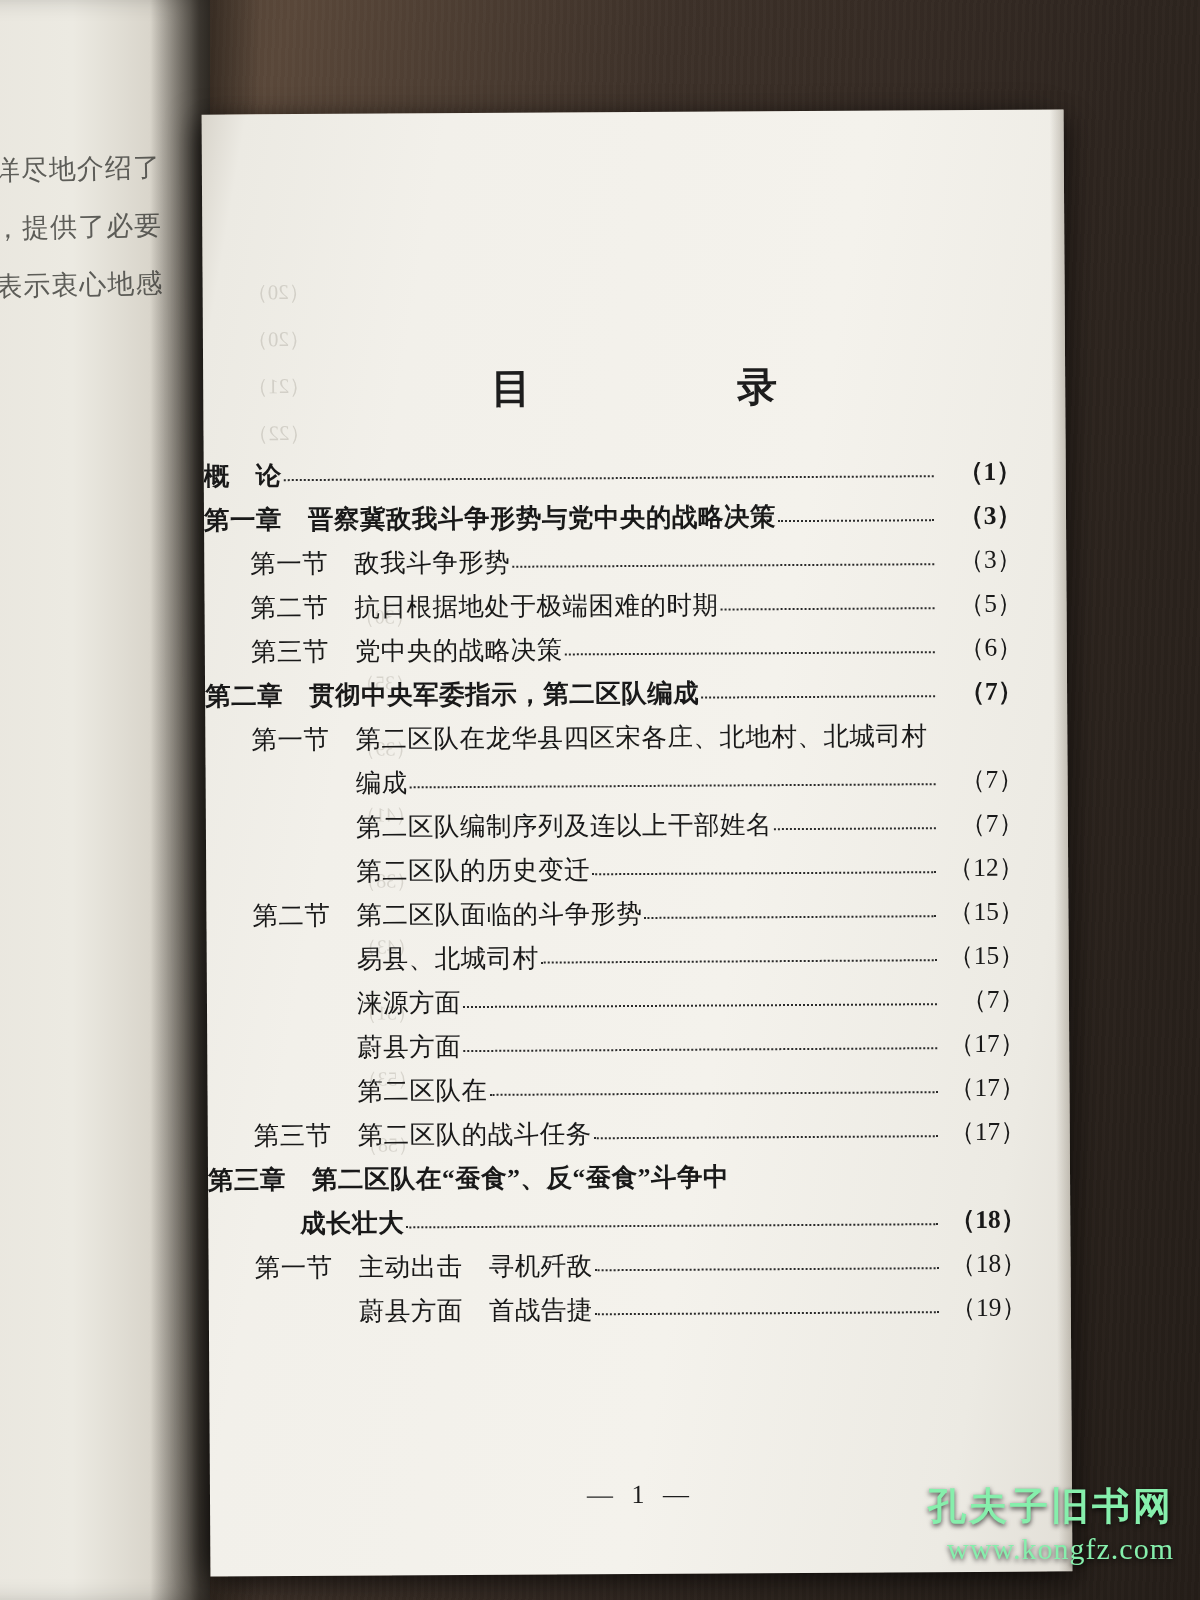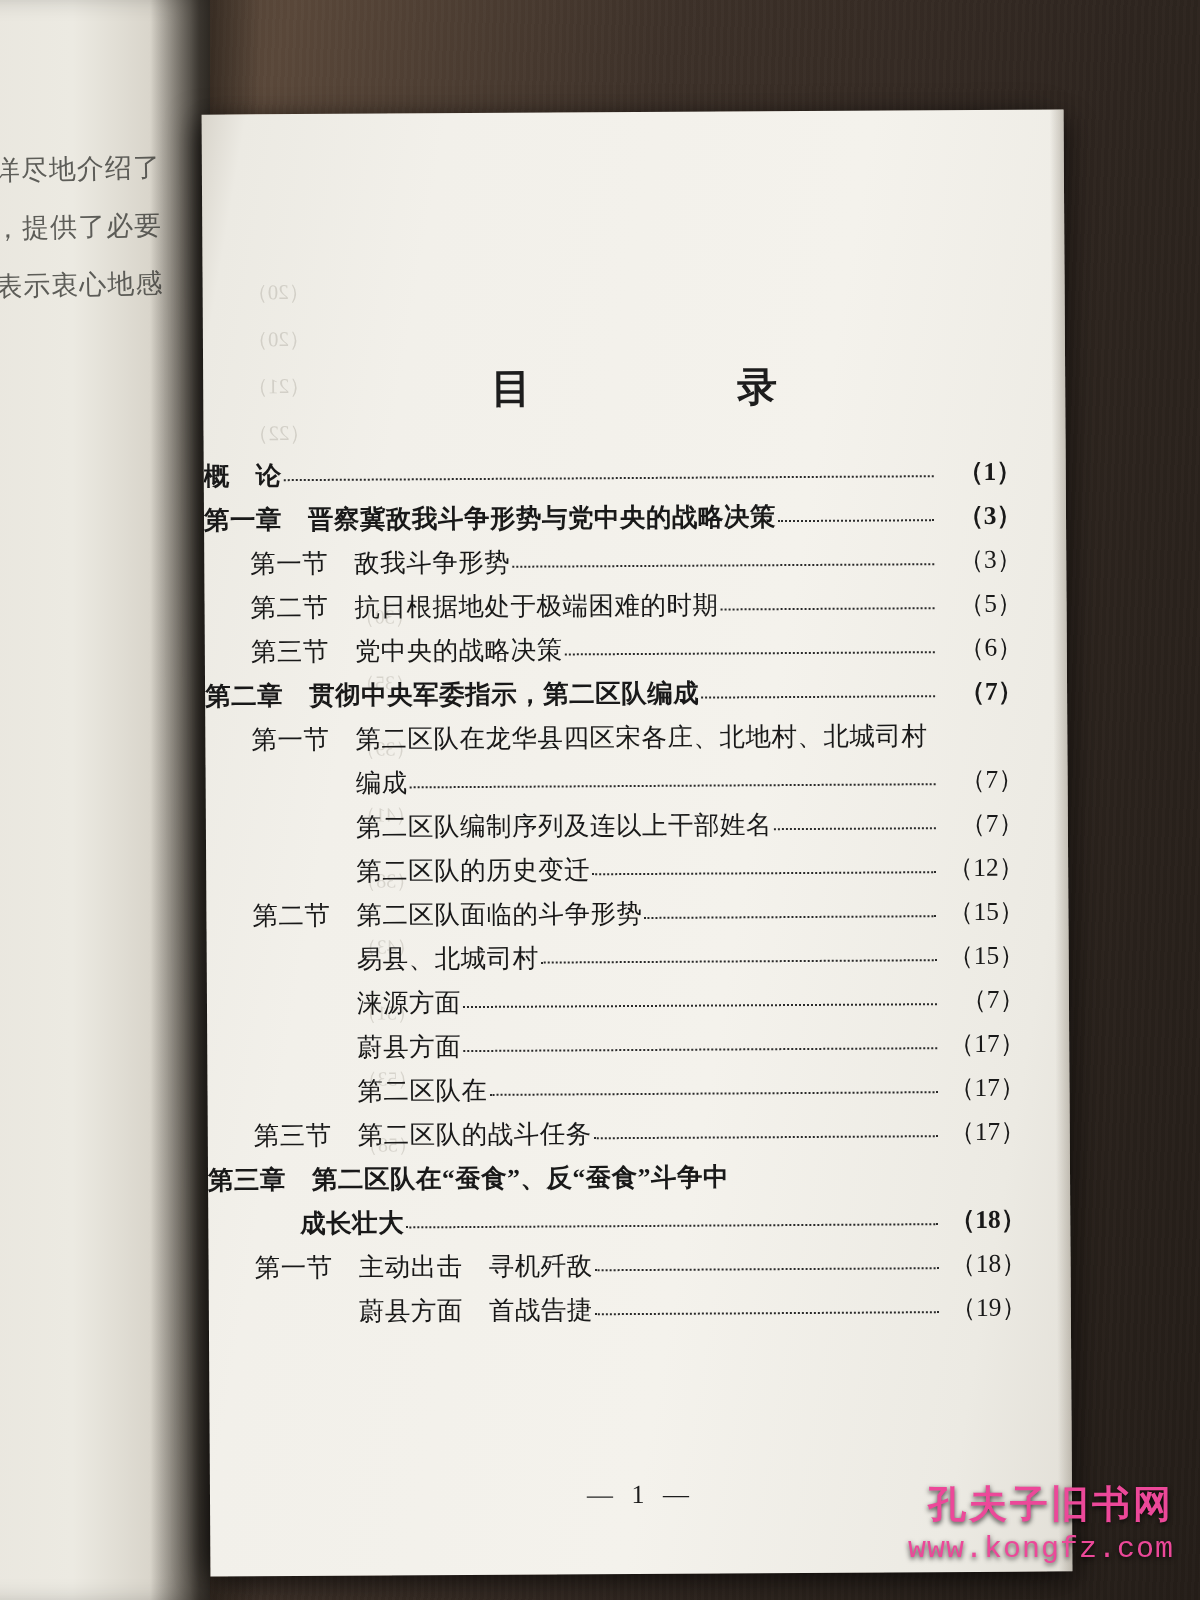--- a/index.html
+++ b/index.html
@@ -174,23 +174,23 @@
     color: #1d1d1d;
     letter-spacing: 6px;
   }
 
   
   .watermark {
     position: absolute;
     right: 26px;
     bottom: 34px;
     text-align: right;
-    color: #ec4899;
+    color: #86efac;
     text-shadow: 0 2px 5px rgba(0,0,0,.75);
-    font-family: Liberation Mono, monospace;
+    font-family: Liberation Serif, serif;
   }
   .wm-cn {
     font-size: 38px;
     font-weight: bold;
     letter-spacing: 3px;
     line-height: 1.25;
   }
   .wm-url {
     font-size: 30px;
     letter-spacing: 1px;

